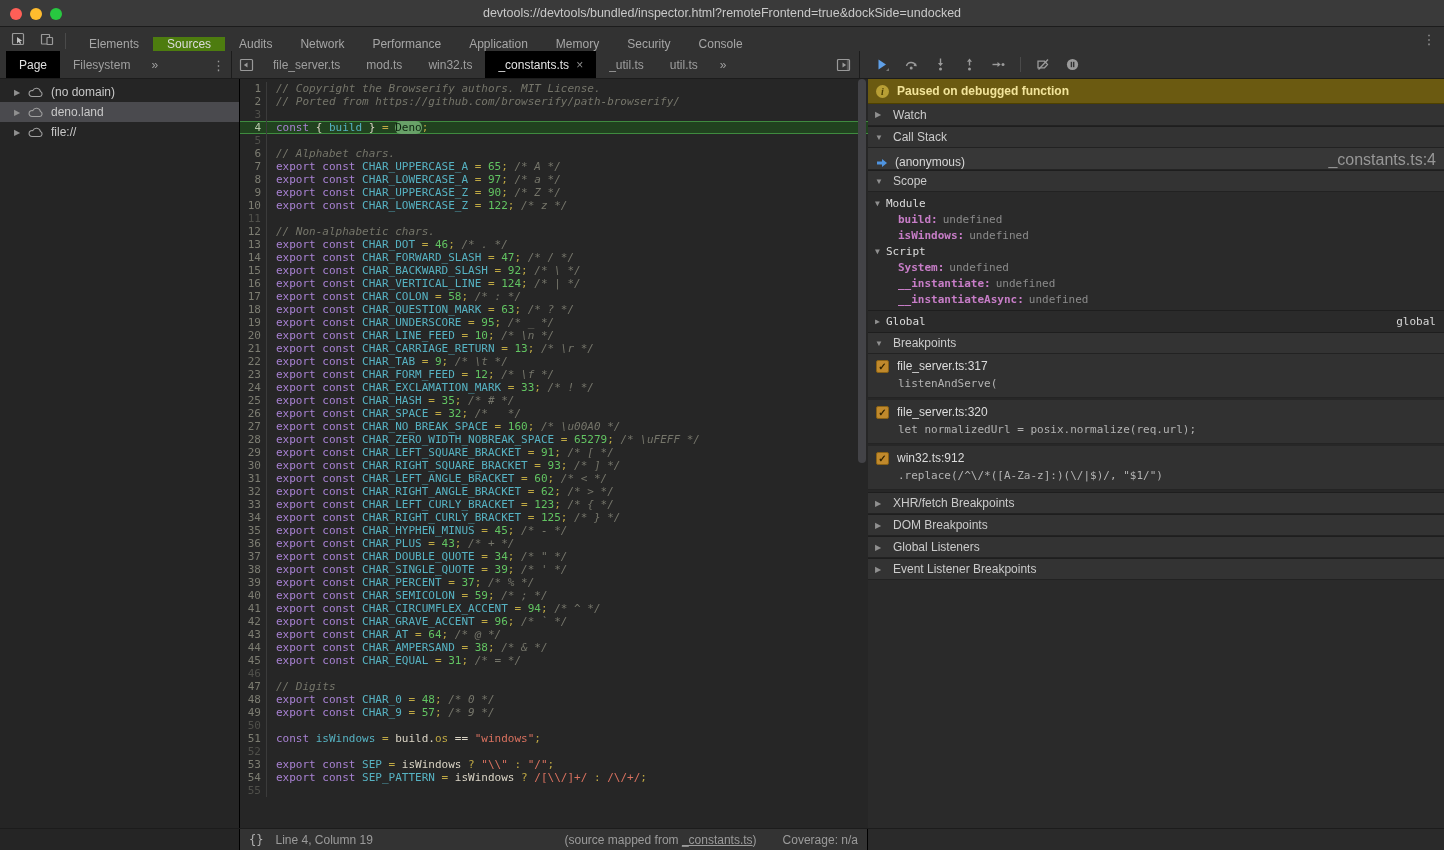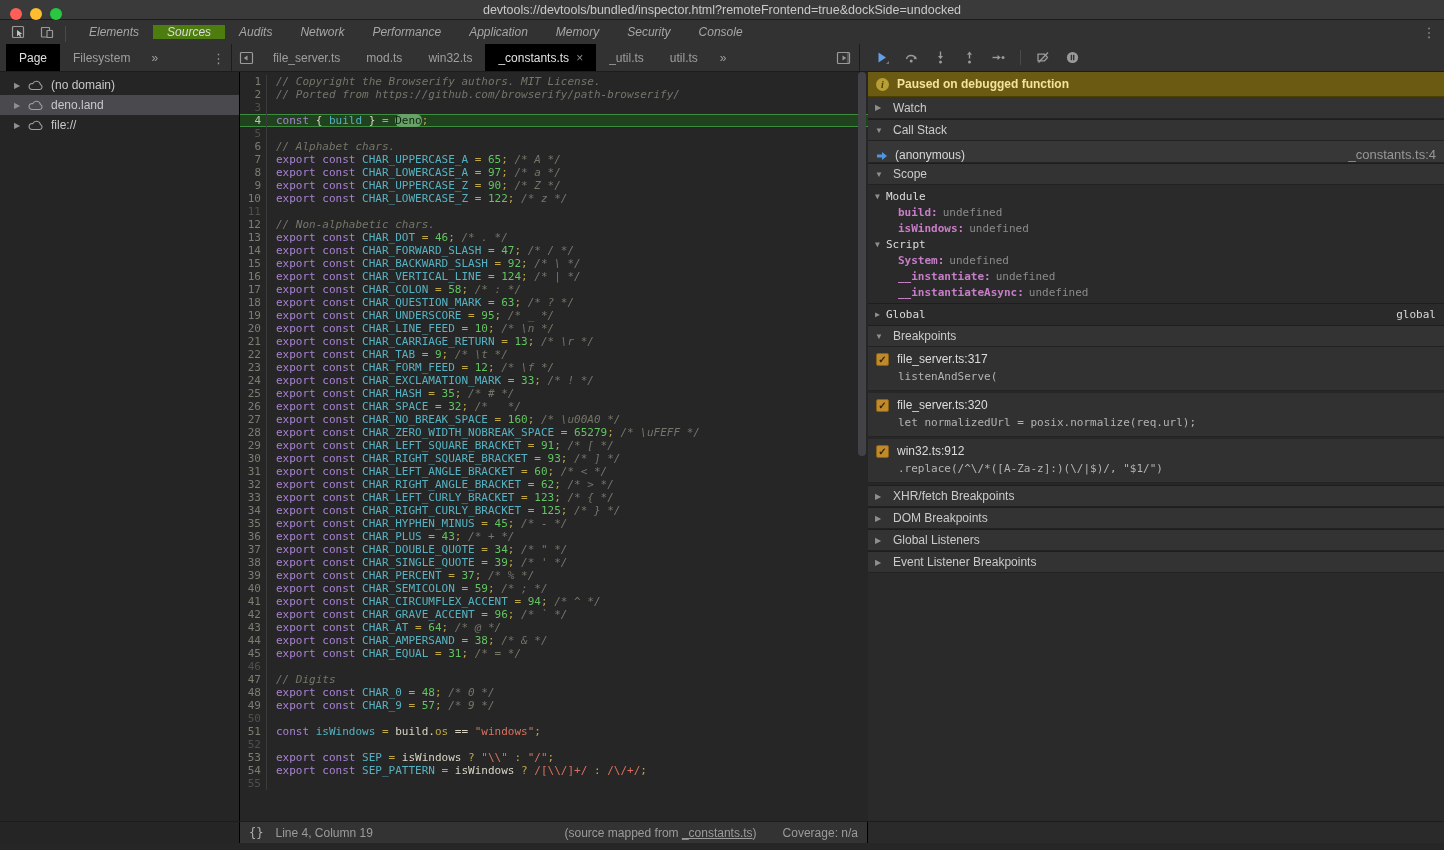--- a/index.html
+++ b/index.html
@@ -1,32 +1,32 @@
 <!DOCTYPE html>
 <html><head>
 <meta charset="utf-8">
 <style>
   * { box-sizing: border-box; margin: 0; padding: 0; }
   html,body { width:1444px; height:850px; background:#262626; font-family:"Liberation Sans",sans-serif; overflow:hidden; }
   .window { width:1444px; height:850px; display:flex; flex-direction:column; }
 
   
-  .titlebar { height:20px; background:#3a3a3a; border-bottom:1px solid #1c1c1c; position:relative;
+  .titlebar { height:27px; background:#3a3a3a; border-bottom:1px solid #1c1c1c; position:relative;
               display:flex; align-items:center; justify-content:center; flex:0 0 auto; }
   .lights { position:absolute; left:10px; top:8px; display:flex; gap:8px; }
   .light { width:12px; height:12px; border-radius:50%; }
   .light.red{background:#ff5f57}.light.yellow{background:#febc2e}.light.green{background:#28c840}
   .win-title { color:#c9c9c9; font-size:12.5px; }
 
   
   .toolbar { height:24px; background:#323232; display:flex; align-items:stretch; position:relative; flex:0 0 auto; }
   .tb-icons { display:flex; align-items:center; padding:0 5px; gap:3px; }
   .icon-btn { width:26px; height:24px; display:flex; align-items:center; justify-content:center; }
   .tb-sep { width:1px; height:16px; background:#4a4a4a; margin:4px 4px 0 2px; }
-  #main-tabs { display:flex; align-items:center;font-style:italic; }
+  #main-tabs { display:flex; align-items:flex-end; }
   .main-tab { padding:0 14px; display:flex; align-items:center; color:#a6a6a6; font-size:12px; cursor:default; }
   .main-tab.active { background:#4d7c0f; color:#dcdcdc; }
   .kebab { position:absolute; right:4px; top:0; width:22px; height:24px; display:flex; align-items:center; justify-content:center;
            color:#9a9a9a; font-size:13px; }
 
   
   .subbar { height:28px; background:#323232; border-bottom:1px solid #1c1c1c; display:flex; flex:0 0 auto; }
   .side-strip { width:232px; flex:0 0 auto; display:flex; align-items:stretch; border-right:1px solid #1c1c1c; position:relative;padding-left:6px; }
   #side-tabs { display:flex; align-items:stretch; }
   .side-tab { padding:0 13px; display:flex; align-items:center; font-size:12px; color:#9f9f9f; }
@@ -71,21 +71,21 @@
   .rightpanel { flex:1; background:#2a2a2a; display:flex; flex-direction:column; overflow:hidden; }
   .banner { height:25px; flex:0 0 auto; background:#6b5a11; border-bottom:1px solid #4e4100;
             display:flex; align-items:center; gap:8px; padding:0 8px; color:#f2e49a; font-size:12px; font-weight:bold; }
   .info-dot { width:13px; height:13px; border-radius:50%; background:#b89f35; color:#4d3f00; font-size:10px; font-weight:bold;
               display:flex; align-items:center; justify-content:center; font-style:italic; font-family:"Liberation Serif",serif; }
   .rp-header { height:22px; flex:0 0 auto; background:#333; border-bottom:1px solid #222; border-top:1px solid #1e1e1e;
                display:flex; align-items:center; gap:6px; padding:0 7px; color:#cbcbcb; font-size:12px; }
   .rp-header:first-child { border-top:none; }
   .frame-row { height:22px; flex:0 0 auto; background:#373737; border-bottom:1px solid #242424;
                display:flex; align-items:flex-end; gap:7px; padding:0 8px; color:#d6d6d6; font-size:12px; }
-  .frame-loc { margin-left:auto; color:#979797; font-size:13px; }
+  .frame-loc { margin-left:auto; color:#979797; font-size:16px; }
   .scope-area { background:#2a2a2a; padding:3px 0 0; }
   .scope-row { min-height:16px; display:flex; align-items:center; padding:0 8px 0 7px;
                font-family:"DejaVu Sans Mono",monospace; font-size:11px; color:#dcdcdc; }
   .scope-row .tri { width:11px; }
   .scope-prop { padding-left:30px; }
   .prop-name { color:#c77dc7; font-weight:bold; }
   .prop-val  { color:#8b8b8b; padding-left:5px; }
   .scope-row.global { height:22px; border-top:1px solid #1e1e1e; margin-top:3px; }
   .scope-annot { margin-left:auto; color:#d8d8d8; }
   .bp-area { background:#272727; }

